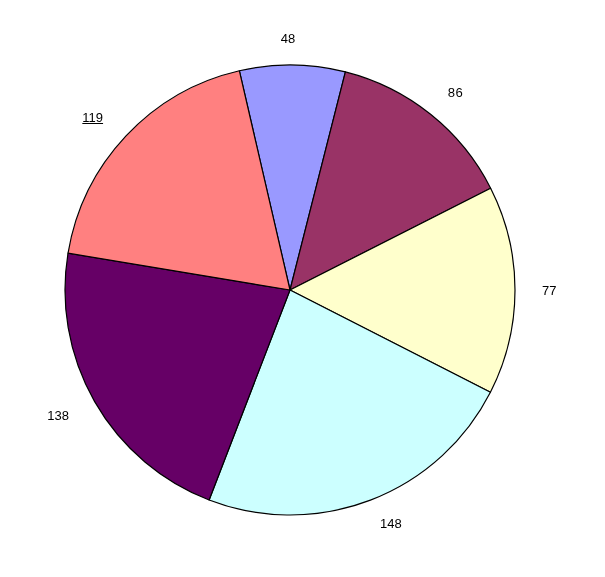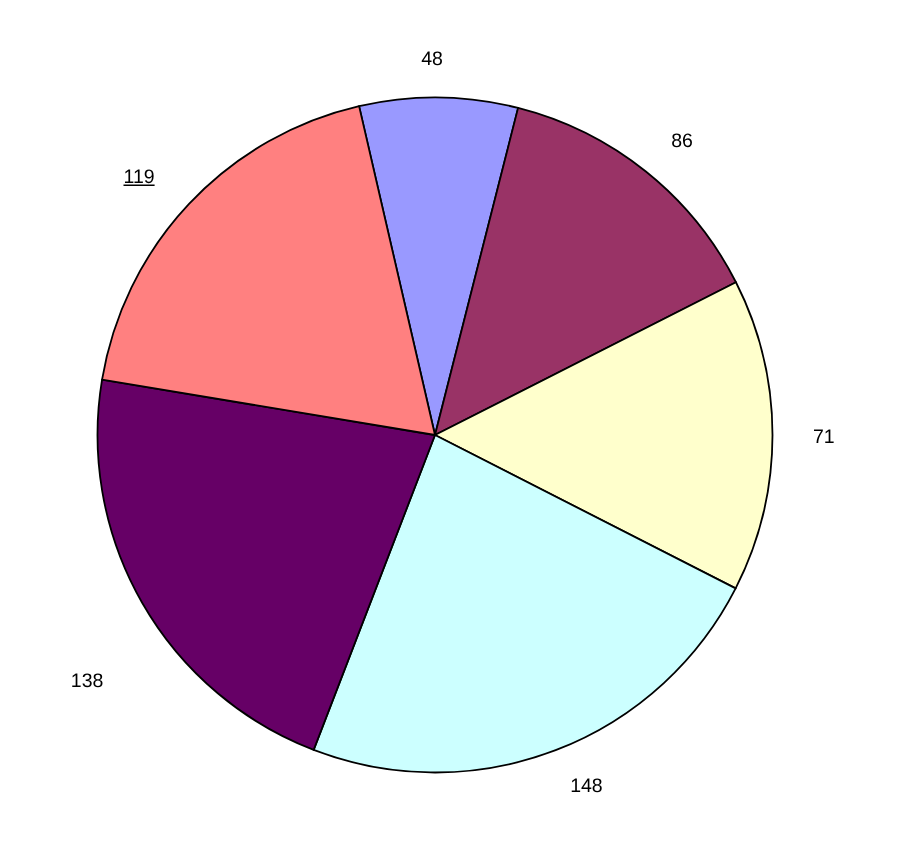--- a/index.html
+++ b/index.html
@@ -41,19 +41,19 @@
   <svg id="pie-svg" width="605" height="577" viewBox="0 0 605 577">
       <path d="M 290 290 L 239.3860127726304 70.76673542332207 A 225 225 0 0 1 345.4055026035687 71.92838267842848 Z" fill="#9999ff" class="slice"></path>
       <path d="M 290 290 L 345.4055026035687 71.92838267842848 A 225 225 0 0 1 490.633702408826 188.16131649649708 Z" fill="#993366" class="slice"></path>
       <path d="M 290 290 L 490.633702408826 188.16131649649708 A 225 225 0 0 1 490.42019729061957 392.2582246960563 Z" fill="#ffffcc" class="slice"></path>
       <path d="M 290 290 L 490.42019729061957 392.2582246960563 A 225 225 0 0 1 209.11283662637254 499.9577738531443 Z" fill="#ccffff" class="slice"></path>
       <path d="M 290 290 L 209.11283662637254 499.9577738531443 A 225 225 0 0 1 68.03990628458882 253.13922412854163 Z" fill="#660066" class="slice"></path>
       <path d="M 290 290 L 68.03990628458882 253.13922412854163 A 225 225 0 0 1 239.38601277263032 70.7667354233221 Z" fill="#ff8080" class="slice"></path>
     </svg>
   <div id="labels">
       <div class="label" style="left: 280.761px; top: 31.0151px;">48</div>
-      <div class="label" style="left: 447.465px; top: 86.2544px;">86</div>
-      <div class="label" style="left: 542px; top: 283.264px;">71</div>
+      <div class="label" style="left: 447.465px; top: 86.2544px; font-family: Liberation Mono, monospace;">86</div>
+      <div class="label" style="left: 542px; top: 283.264px;">77</div>
       <div class="label" style="left: 380.101px; top: 516px;">148</div>
-      <div class="label" style="left: 47.2156px; top: 408.05px; margin-top: 38px;">138</div>
+      <div class="label" style="left: 47.2156px; top: 408.05px;">138</div>
       <div class="label" style="left: 82.3436px; top: 110.448px; text-decoration: underline;">119</div>
     </div>
 </div>
 
 </body></html>

